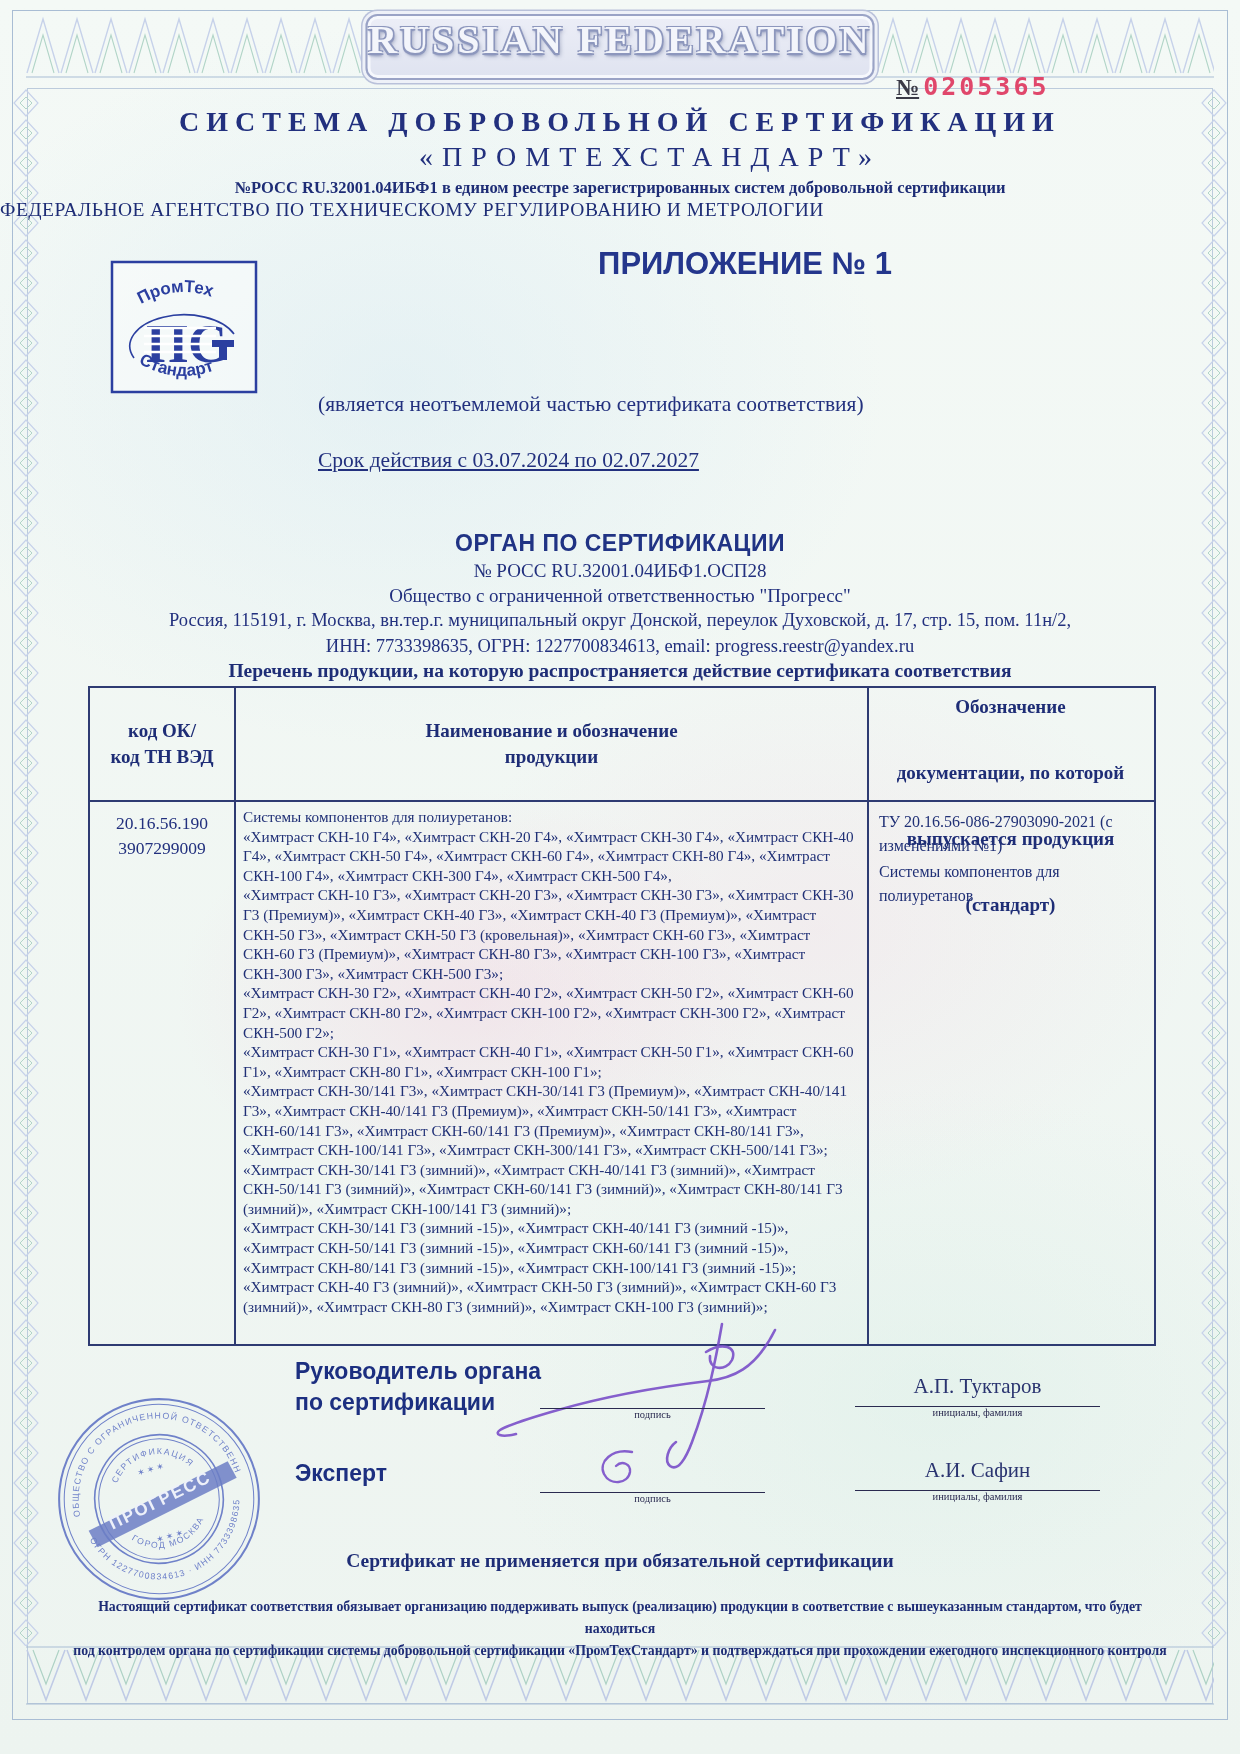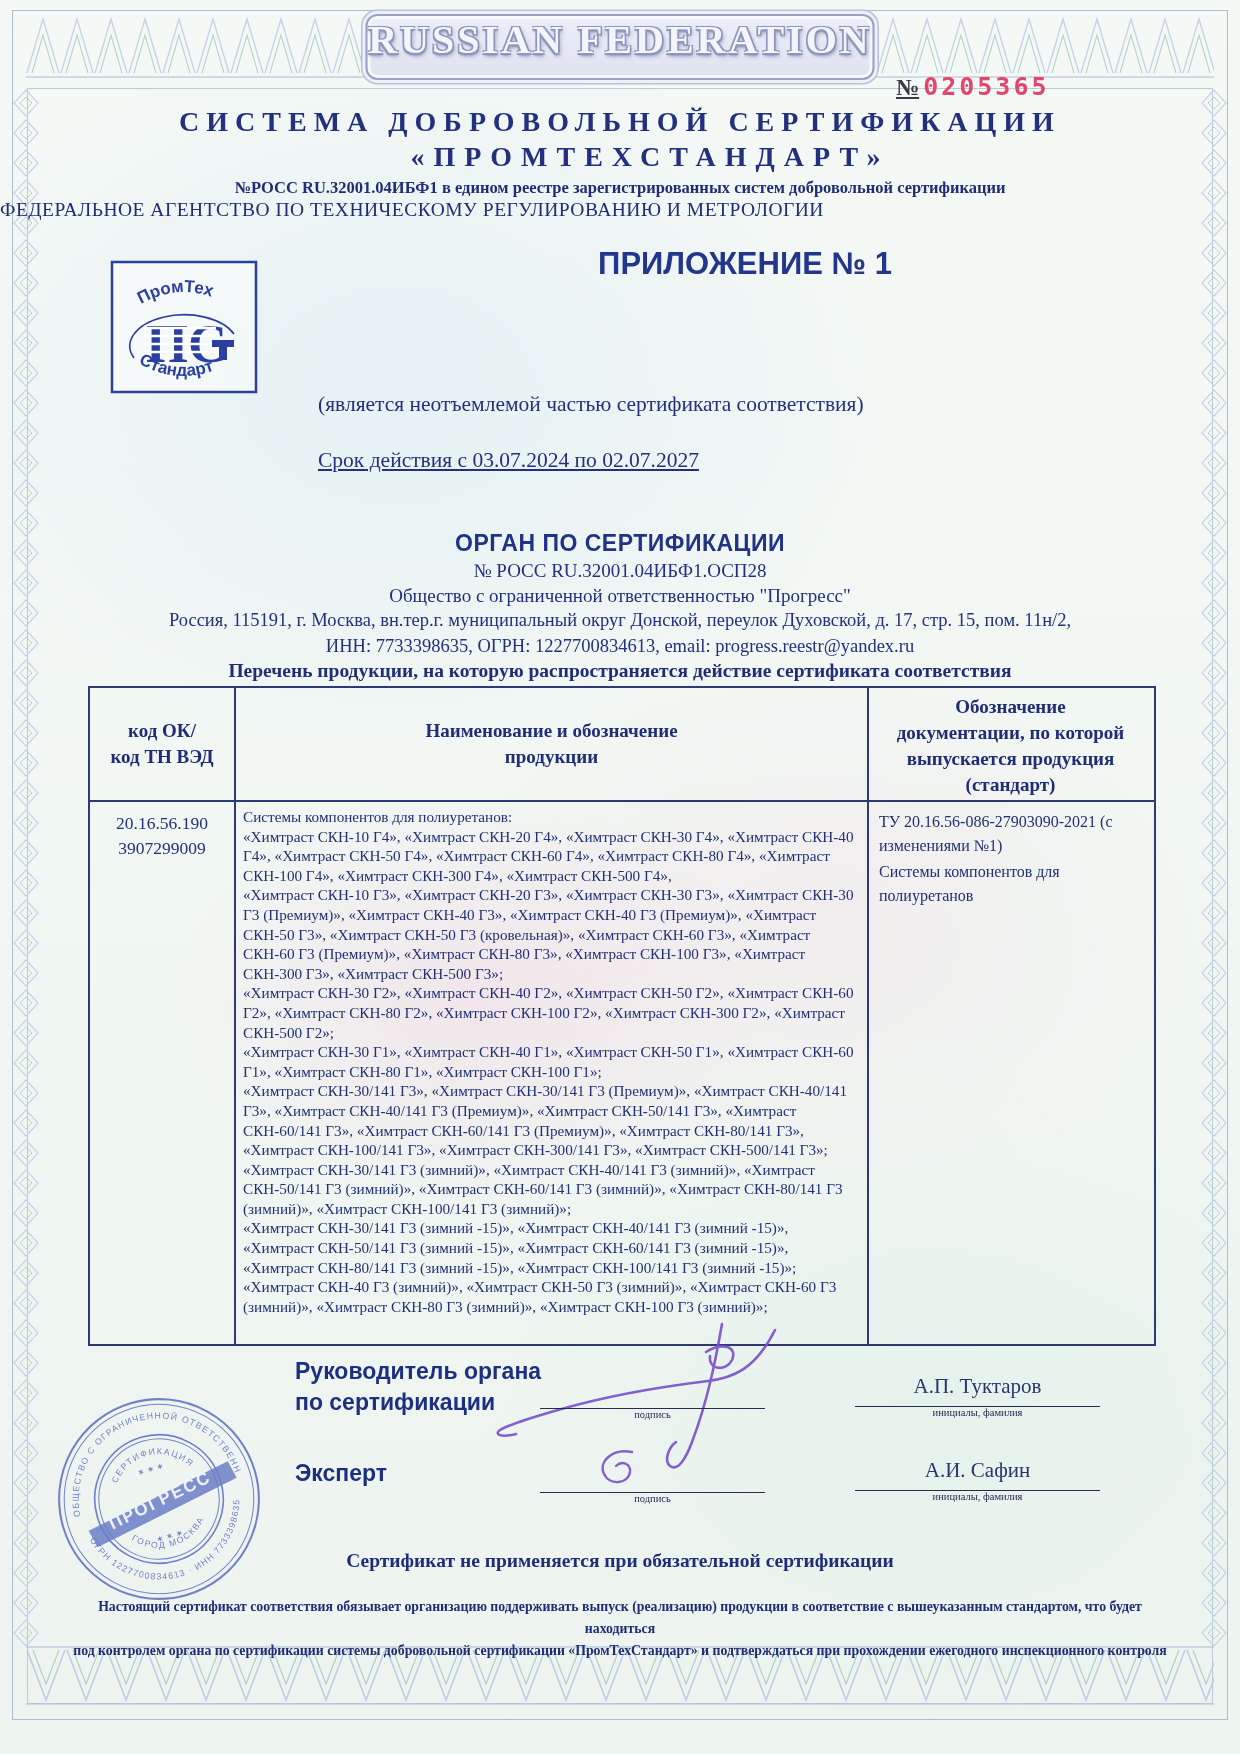--- a/index.html
+++ b/index.html
@@ -30,21 +30,21 @@
     font-family:"Liberation Serif",serif;font-weight:bold;font-size:40px;letter-spacing:3px;
     color:#f3f5fb;
     text-shadow:-1.5px -1.5px 0 #8d97bd,1.5px -1.5px 0 #8d97bd,-1.5px 1.5px 0 #8d97bd,
       1.5px 1.5px 0 #8d97bd,0 2.5px 2px #9aa3c4,2px 3px 4px rgba(90,100,140,.55);
   }
   .cert-no{left:896px;top:72px;white-space:nowrap;}
   .cert-no .nosign{font-size:23px;color:#3a3a46;font-weight:bold;text-decoration:underline;}
   .cert-no .digits{font-family:"DejaVu Sans Mono",monospace;font-size:25px;color:#e0476b;letter-spacing:3px;font-weight:bold;}
 
   .title1{left:0;right:0;top:106px;text-align:center;font-size:28px;font-weight:600;letter-spacing:7px;color:#22307e;}
-  .title2{left:12px;right:0;top:141px;text-align:center;font-size:28px;font-weight:700;letter-spacing:9px;color:#22307e;padding-left:48px;}
+  .title2{left:12px;right:0;top:141px;text-align:center;font-size:28px;font-weight:400;letter-spacing:9px;color:#22307e;padding-left:48px;}
   .registry{left:0;right:0;top:178px;text-align:center;font-size:16.5px;font-weight:bold;color:#1e2d76;}
   .agency{left:0;right:0;top:199px;text-align:left;font-size:19.5px;font-weight:normal;letter-spacing:.5px;color:#1e2d76;}
 
   .appendix{left:0;right:0;top:246px;padding-left:250px;text-align:center;
     font-family:"Liberation Sans",sans-serif;font-weight:bold;font-size:31px;color:#24368c;}
 
   .logo{left:110px;top:260px;}
 
   .tocert1{left:318px;top:356px;font-size:21.5px;}
   .tocert2{left:318px;top:392px;font-size:21.5px;}
@@ -59,21 +59,21 @@
   .tbl-caption{left:0;right:0;top:660px;text-align:center;font-size:19.5px;font-weight:bold;color:#1e2d76;}
 
   .tbl{left:88px;top:686px;width:1064px;height:656px;border:2.5px solid #2e3b72;display:flex;flex-direction:column;}
   .tbl-head{display:flex;height:112px;border-bottom:2px solid #2e3b72;}
   .tbl-body{display:flex;flex:1;}
   .c1{width:146px;border-right:2px solid #2e3b72;box-sizing:border-box;}
   .c2{width:633px;border-right:2px solid #2e3b72;box-sizing:border-box;}
   .c3{width:283px;box-sizing:border-box;}
   .hcell{display:flex;flex-direction:column;align-items:center;justify-content:center;text-align:center;
     font-size:19px;font-weight:bold;line-height:26px;color:#1e2d76;}
-  .c3.hcell{justify-content:flex-start;padding-top:6px;}
+  .c3.hcell{justify-content:flex-start;padding-top:6px;gap:40px;}
   .code-cell{text-align:center;font-size:17.5px;line-height:25px;padding-top:9px;}
   .prod-cell{padding:5px 6px 4px 7px;font-size:15.2px;line-height:19.6px;color:#203076;}
   .prod-cell div{margin:0;}
   .std-cell{padding:8px 8px 0 10px;font-size:16px;line-height:24px;color:#203076;}
   .std-cell div{margin-bottom:2px;}
 
   .role1{left:295px;top:1356px;font-family:"Liberation Sans",sans-serif;font-weight:bold;font-size:23px;color:#1c2f80;line-height:31px;}
   .role2{left:295px;top:1460px;font-family:"Liberation Sans",sans-serif;font-weight:bold;font-size:23px;color:#1c2f80;}
   .sigline{border-top:1.5px solid #2a2a50;text-align:center;}
   .sigline .cap{font-size:10.5px;color:#2a2a50;}

